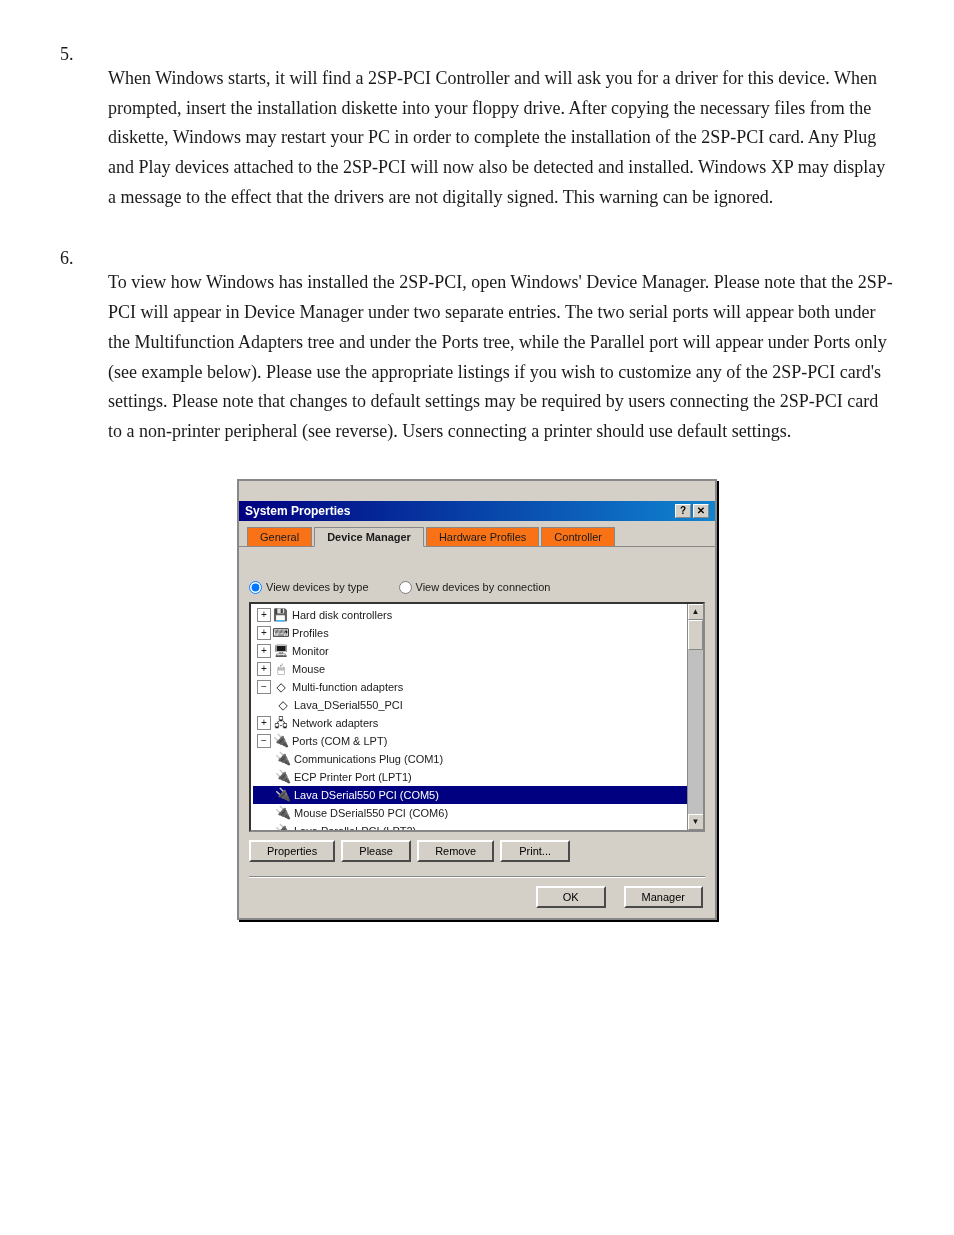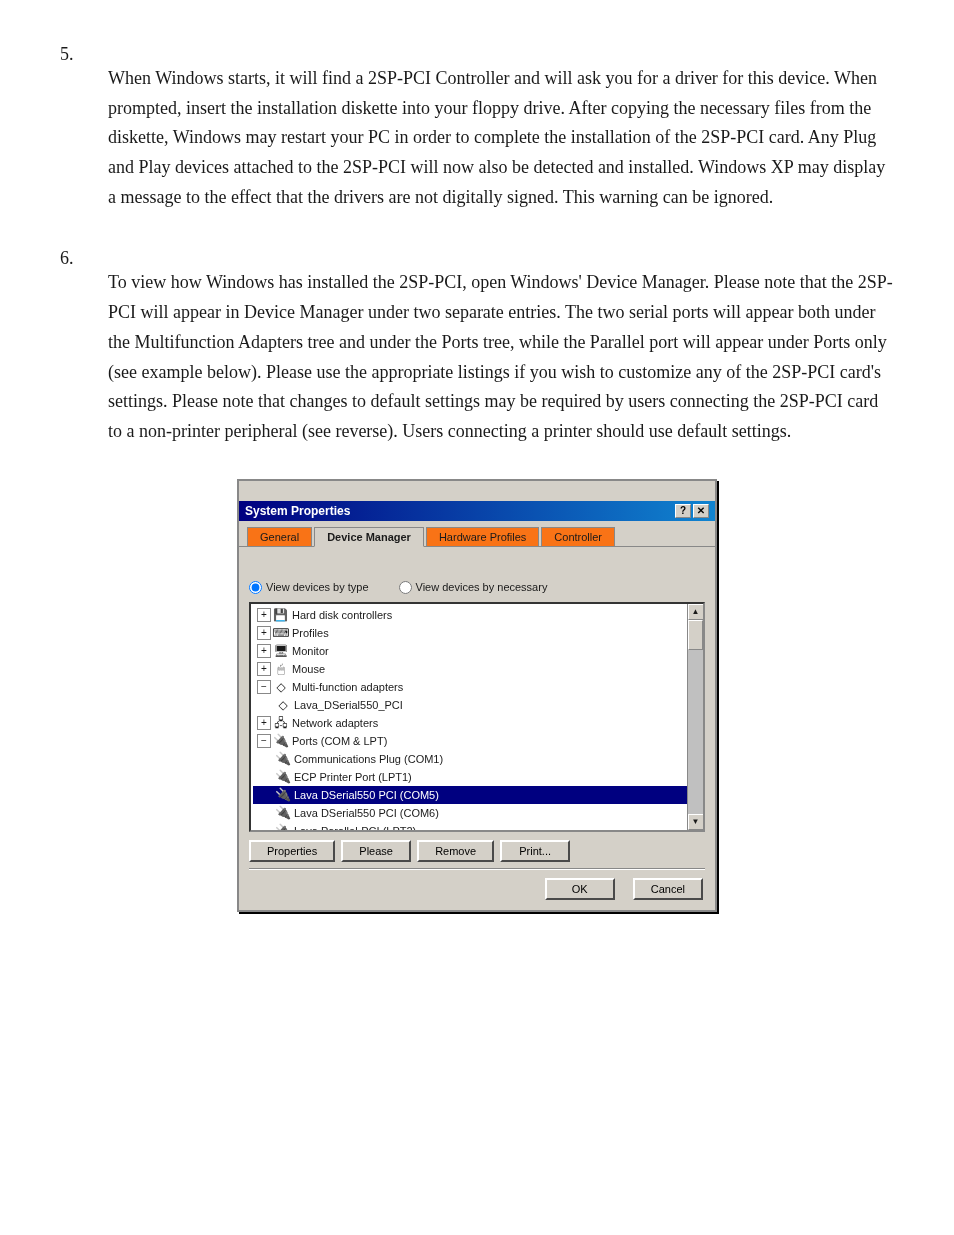--- a/index.html
+++ b/index.html
@@ -230,21 +230,21 @@
       height: 30px;
       background: #d4d0c8;
       border: 1px solid #888;
       border-top-color: #fff;
       border-left-color: #fff;
     }
 
     .dialog-buttons-row1 {
       display: flex;
       gap: 6px;
-      margin-bottom: 6px;
+      margin-bottom: 14px;
     }
 
     .win-button {
       padding: 3px 16px;
       background: #d4d0c8;
       border: 2px solid;
       border-top-color: #ffffff;
       border-left-color: #ffffff;
       border-right-color: #4a4a4a;
       border-bottom-color: #4a4a4a;
@@ -311,21 +311,21 @@
 
       <div class="dialog-body">
 
         <div class="radio-group">
           <div class="radio-option">
             <input type="radio" name="view" checked="" style="">
             <span>View devices by type</span>
           </div>
           <div class="radio-option">
             <input type="radio" name="view" style="">
-            <span>View devices by necessary</span>
+            <span>View devices by connection</span>
           </div>
         </div>
 
         <div class="device-tree-container">
           <div class="device-tree">
 
             <div class="tree-item">
               <span class="indent" style="width:2px"></span>
               <span class="expander">+</span>
               <span class="tree-icon">💾</span>
@@ -394,21 +394,21 @@
 
             <div class="tree-item selected">
               <span class="indent" style="width:20px"></span>
               <span class="tree-icon" style="font-size:13px">🔌</span>
               <span>Lava DSerial550 PCI (COM5)</span>
             </div>
 
             <div class="tree-item">
               <span class="indent" style="width:20px"></span>
               <span class="tree-icon" style="font-size:13px">🔌</span>
-              <span>Lava DSerial550 PCI (COM6)</span>
+              <span>Mouse DSerial550 PCI (COM6)</span>
             </div>
 
             <div class="tree-item">
               <span class="indent" style="width:20px"></span>
               <span class="tree-icon" style="font-size:13px">🔌</span>
               <span>Lava Parallel-PCI (LPT2)</span>
             </div>
 
           </div>
 
@@ -425,20 +425,20 @@
           <button class="win-button">Properties</button>
           <button class="win-button">Please</button>
           <button class="win-button">Remove</button>
           <button class="win-button">Print...</button>
         </div>
 
         <div class="separator-line"></div>
 
         <div class="dialog-buttons-row2">
           <button class="win-button">OK</button>
-          <button class="win-button">Cancel</button>
+          <button class="win-button">Manager</button>
         </div>
 
       </div>
     </div>
   </div>
 
 </div>
 
 </body></html>

